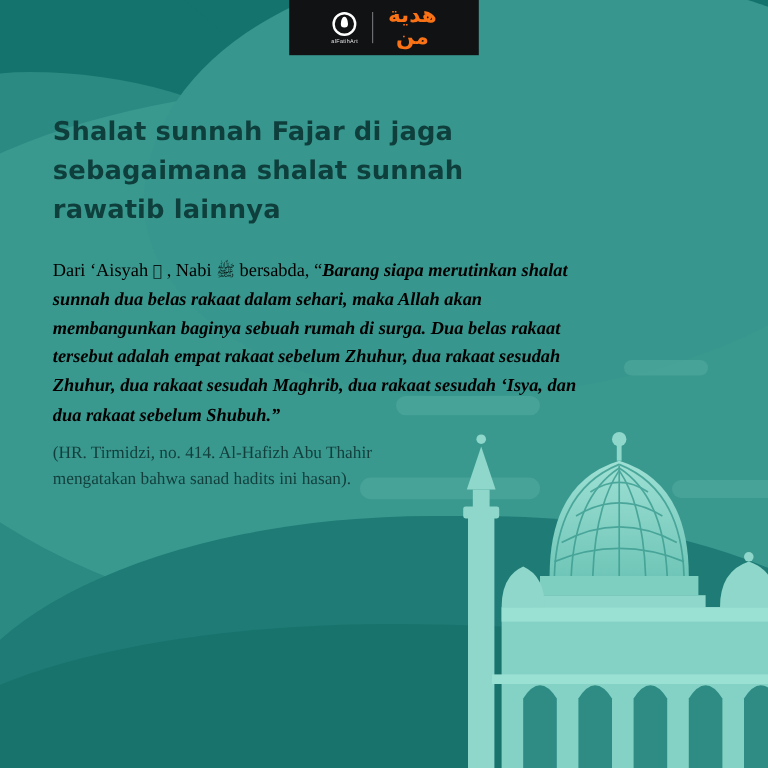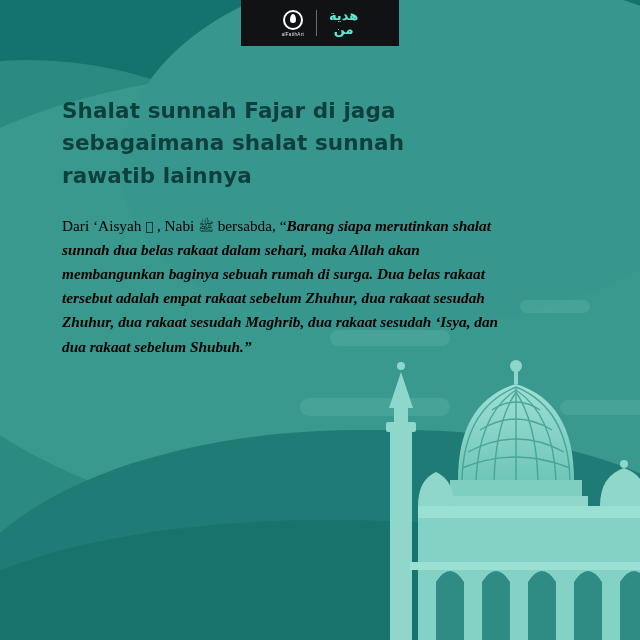--- a/index.html
+++ b/index.html
@@ -132,22 +132,22 @@
     border-radius: 50% 50% 50% 50% / 70% 70% 35% 35%;
   }
   .logo-cap {
     font-size: 4.5px;
     letter-spacing: .3px;
     margin-top: 2px;
     color: #e9e9e9;
     font-family: "Liberation Sans", sans-serif;
   }
   .logo-ar {
-    color: #5eead4;
-    font-size: 13px;
+    color: #f97316;
+    font-size: 18px;
     line-height: 1.05;
     text-align: center;
     font-family: "DejaVu Sans", sans-serif;
     font-weight: bold;
   }
 
   
   .mosque {
     position: absolute;
     right: -8px;
@@ -162,21 +162,21 @@
     position: absolute;
     background: #53a99e;
     opacity: .55;
     border-radius: 40px;
     z-index: 2;
   }
 
   
   .content {
     position: absolute;
-    left: 62px;
+    left: 44px;
     top: 95px;
     width: 520px;
     z-index: 6;
   }
   .headline {
     color: #0e3f3c;
     font-size: 21.5px;
     line-height: 1.5;
     font-weight: bold;
     font-family: "DejaVu Sans", sans-serif;
@@ -309,15 +309,19 @@
     <div class="headline">Shalat sunnah Fajar di jaga sebagaimana shalat sunnah rawatib lainnya</div>
 
     <div class="body-block">
       <span class="lead">Dari ‘Aisyah</span>
       <span class="sym">﷞</span>
       <span class="lead">, Nabi</span>
       <span class="sym">ﷺ</span>
       <span class="lead">bersabda, “</span><span class="quote">Barang siapa merutinkan shalat sunnah dua belas rakaat dalam sehari, maka Allah akan membangunkan baginya sebuah rumah di surga. Dua belas rakaat tersebut adalah empat rakaat sebelum Zhuhur, dua rakaat sesudah Zhuhur, dua rakaat sesudah Maghrib, dua rakaat sesudah ‘Isya, dan dua rakaat sebelum Shubuh.”</span>
     </div>
 
+    <div class="ref">
+      <div>(HR. Tirmidzi, no. 414. Al-Hafizh Abu Thahir</div>
+      <div>mengatakan bahwa sanad hadits ini hasan).</div>
+    </div>
   </div>
 
 </div>
 
 </body></html>

